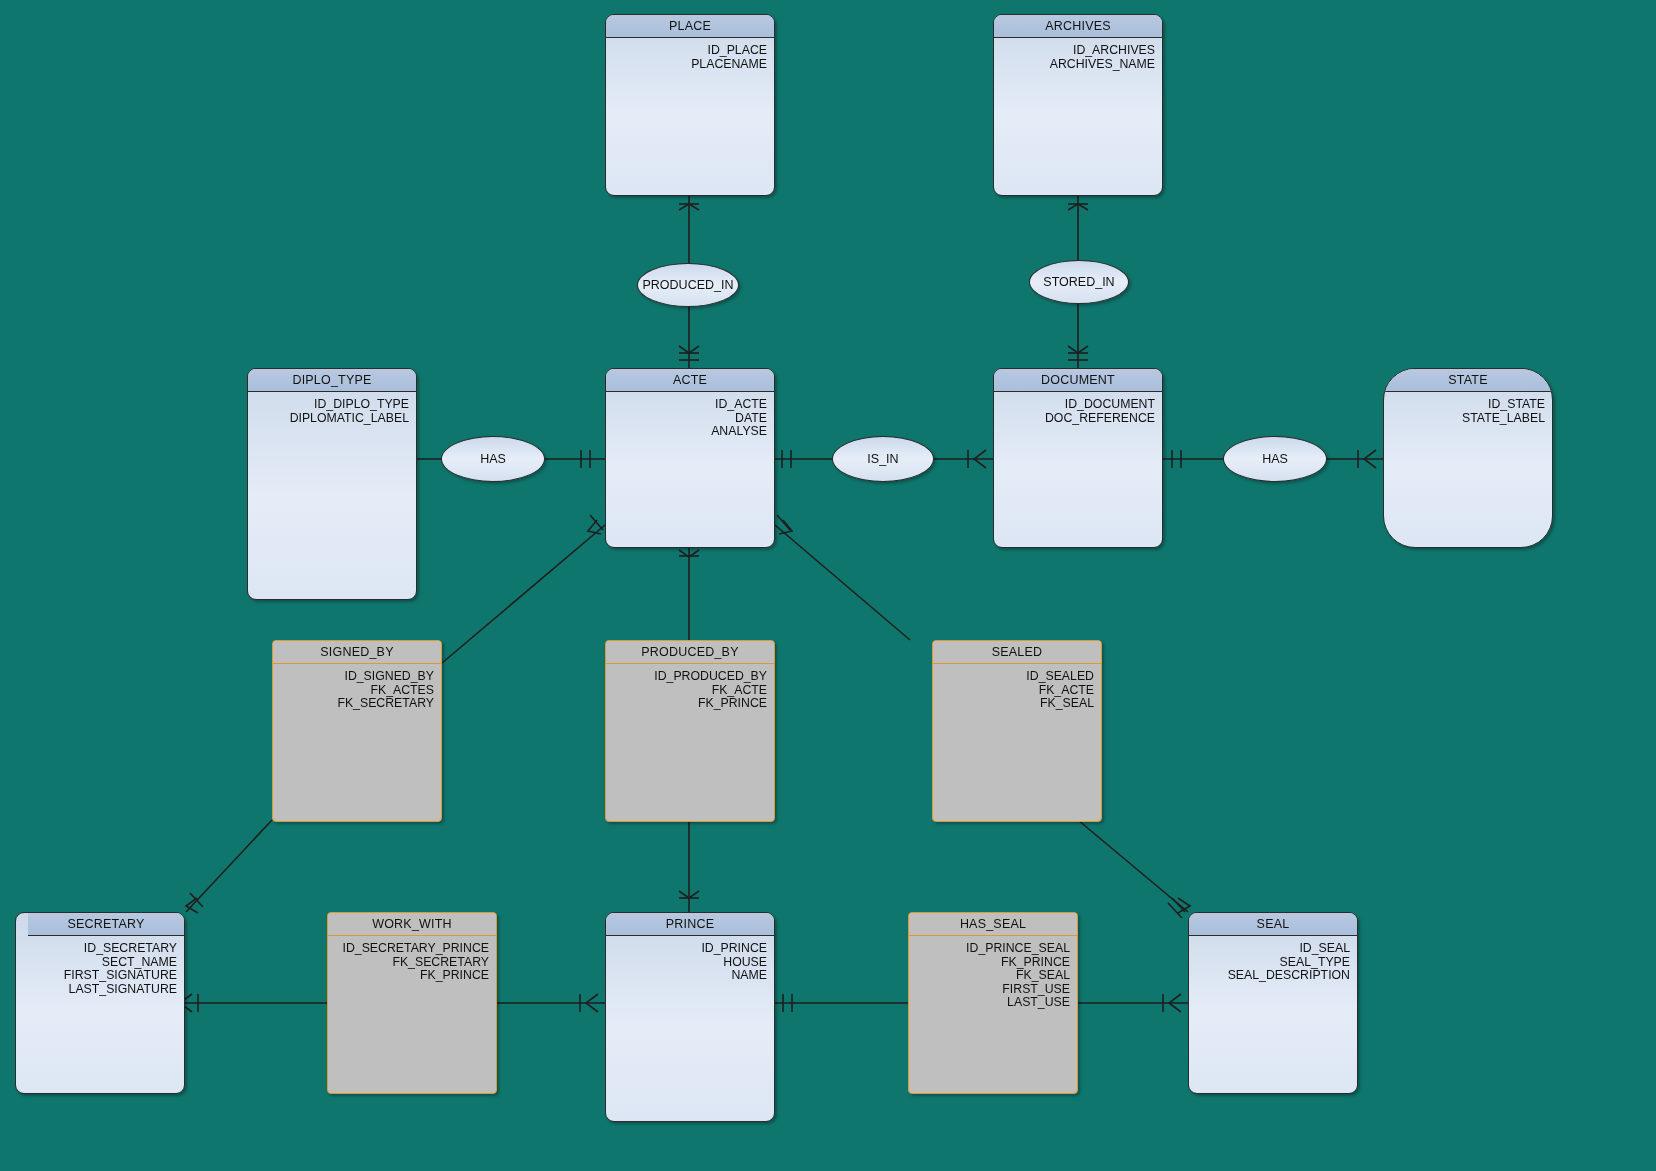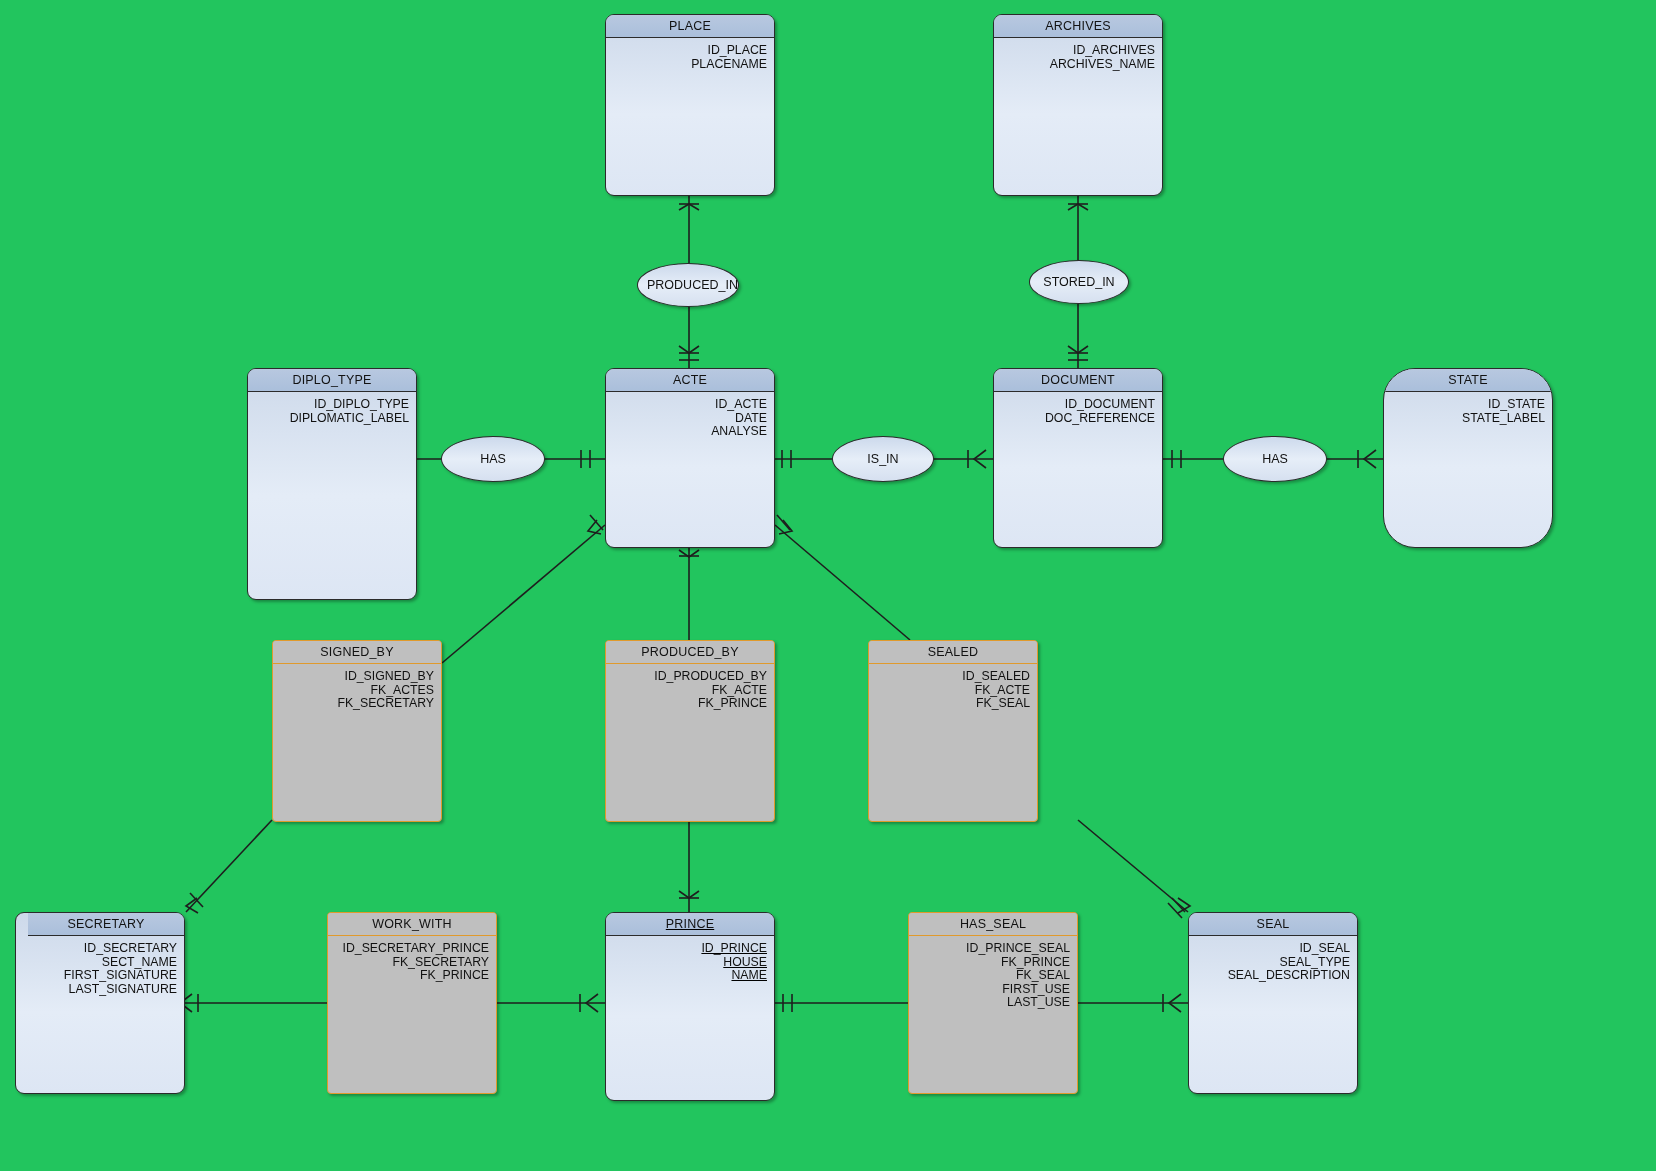--- a/index.html
+++ b/index.html
@@ -7,21 +7,21 @@
     padding: 0;
     background: #ffffff;
   }
   body {
     font-family: "Liberation Sans", sans-serif;
   }
   #canvas {
     position: relative;
     width: 1656px;
     height: 1171px;
-    background: #22c55e;
+    background: #0f766e;
     overflow: hidden;
   }
   #edges {
     position: absolute;
     left: 0;
     top: 0;
     width: 1656px;
     height: 1171px;
     pointer-events: none;
   }
@@ -230,21 +230,21 @@
         </div>
       </div>
       <div class="entity assoc" style="left: 605px; top: 640px; width: 170px; height: 182px;">
         <div class="hdr">PRODUCED_BY</div>
         <div class="attrs">
           <div>ID_PRODUCED_BY</div>
           <div>FK_ACTE</div>
           <div>FK_PRINCE</div>
         </div>
       </div>
-      <div class="entity assoc" style="left: 868px; top: 640px; width: 170px; height: 182px;">
+      <div class="entity assoc" style="left: 932px; top: 640px; width: 170px; height: 182px;">
         <div class="hdr">SEALED</div>
         <div class="attrs">
           <div>ID_SEALED</div>
           <div>FK_ACTE</div>
           <div>FK_SEAL</div>
         </div>
       </div>
       <div class="entity" style="left: 15px; top: 912px; width: 170px; height: 182px; padding-left: 12px;">
         <div class="hdr">SECRETARY</div>
         <div class="attrs">
@@ -255,21 +255,21 @@
         </div>
       </div>
       <div class="entity assoc" style="left: 327px; top: 912px; width: 170px; height: 182px;">
         <div class="hdr">WORK_WITH</div>
         <div class="attrs">
           <div>ID_SECRETARY_PRINCE</div>
           <div>FK_SECRETARY</div>
           <div>FK_PRINCE</div>
         </div>
       </div>
-      <div class="entity" style="left: 605px; top: 912px; width: 170px; height: 189px; text-decoration: underline;">
+      <div class="entity" style="left: 605px; top: 912px; width: 170px; height: 210px;">
         <div class="hdr">PRINCE</div>
         <div class="attrs">
           <div>ID_PRINCE</div>
           <div>HOUSE</div>
           <div>NAME</div>
         </div>
       </div>
       <div class="entity assoc" style="left: 908px; top: 912px; width: 170px; height: 182px;">
         <div class="hdr">HAS_SEAL</div>
         <div class="attrs">
@@ -283,21 +283,21 @@
       <div class="entity" style="left: 1188px; top: 912px; width: 170px; height: 182px;">
         <div class="hdr">SEAL</div>
         <div class="attrs">
           <div>ID_SEAL</div>
           <div>SEAL_TYPE</div>
           <div>SEAL_DESCRIPTION</div>
         </div>
       </div>
     </div>
   <div id="rel-layer">
-      <div class="rel" style="left: 637px; top: 263px; width: 102px; height: 44px; justify-content: flex-end;">
+      <div class="rel" style="left: 637px; top: 263px; width: 102px; height: 44px;">
         <span>PRODUCED_IN</span>
       </div>
       <div class="rel" style="left: 1029px; top: 260px; width: 100px; height: 44px;">
         <span>STORED_IN</span>
       </div>
       <div class="rel" style="left: 441px; top: 436px; width: 104px; height: 46px;">
         <span>HAS</span>
       </div>
       <div class="rel" style="left: 832px; top: 436px; width: 102px; height: 46px;">
         <span>IS_IN</span>

